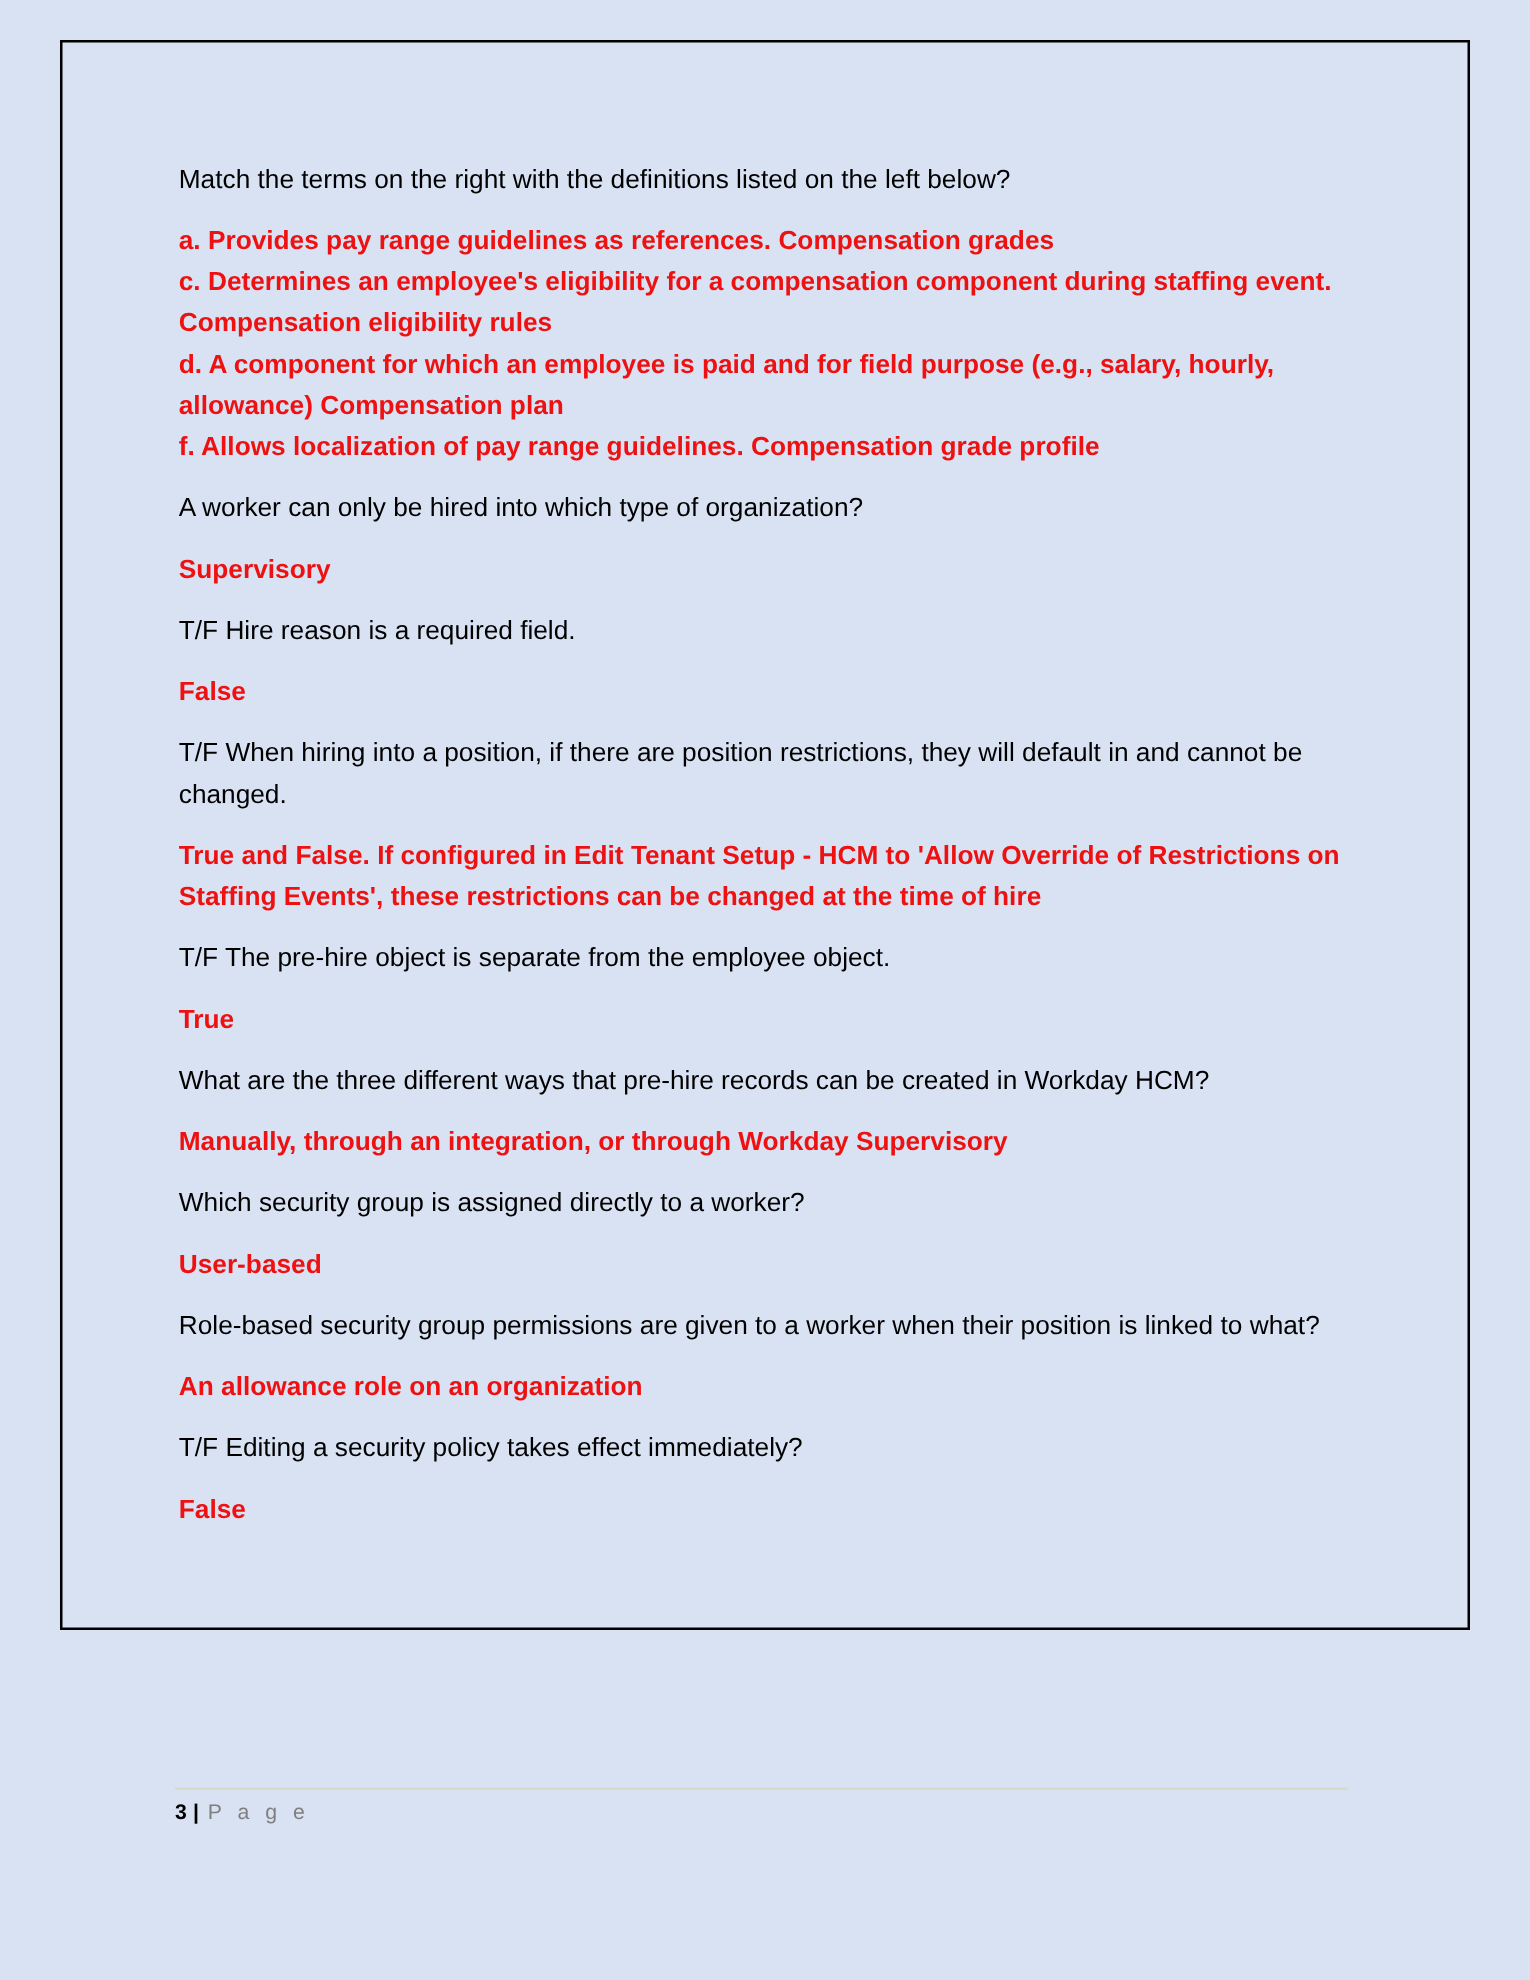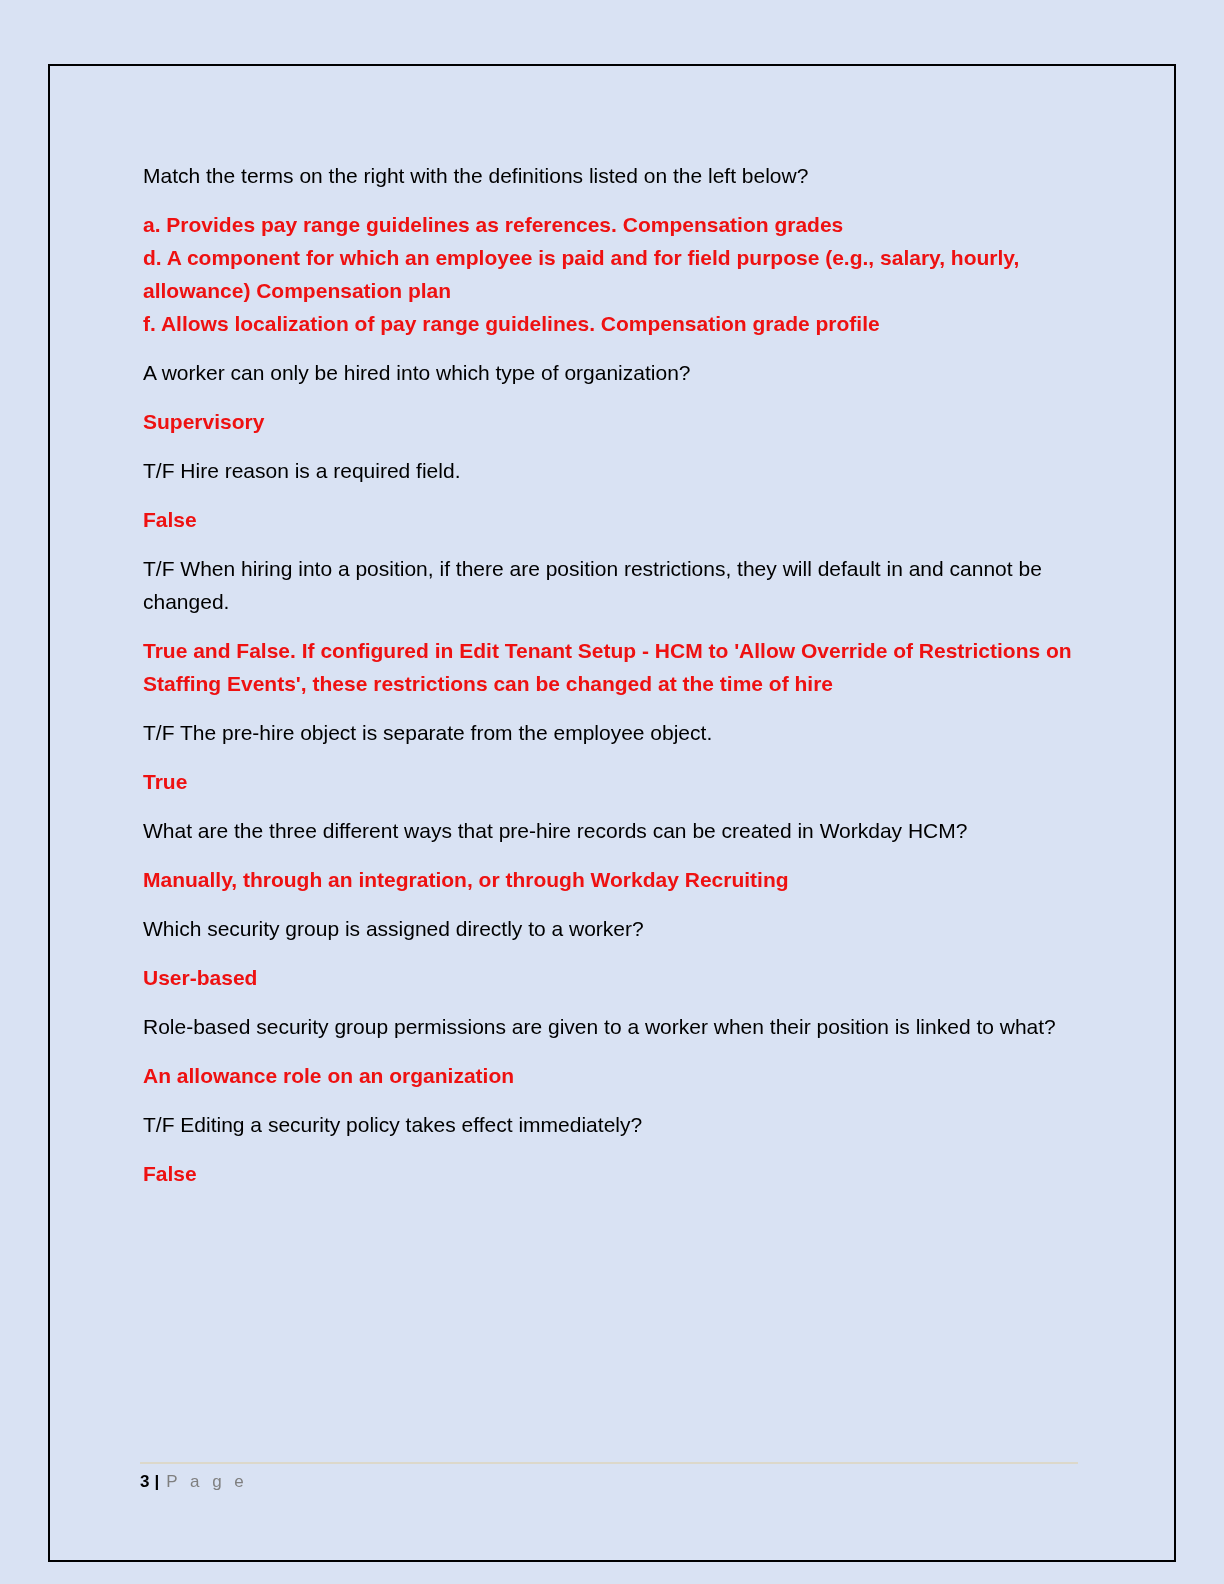--- a/index.html
+++ b/index.html
@@ -11,23 +11,23 @@
     width: 1224px;
     height: 1584px;
     position: relative;
     background: var(--background, #d9e2f3);
     font-family: "Liberation Sans", "DejaVu Sans", sans-serif;
     overflow: hidden;
   }
   .page {
     position: absolute;
     left: 48px;
-    top: 64px;
+    top: 32px;
     width: 1128px;
-    height: 1498px;
+    height: 1272px;
     border: 2px solid var(--border-color, #000000);
     background: var(--background, #d9e2f3);
   }
   .content {
     padding: 93px 92px 0 93px;
     font-size: 21px;
     line-height: 33px;
     color: var(--question-color, #000000);
   }
   .para {
@@ -63,20 +63,21 @@
 </head>
 <body style="--background: #d9e2f3; --border-color: #000000; --question-color: #000000; --answer-color: #ee1111; --footer-text-color: #7f7f7f; --footer-rule-color: #dcd8ca;">
 
 <div class="page">
   <div class="content" id="content">
       <p class="para question">
         <span class="line">Match the terms on the right with the definitions listed on the left below?</span>
       </p>
       <p class="para answer">
         <span class="line">a. Provides pay range guidelines as references. Compensation grades</span>
+        <span class="line">c. Determines an employee's eligibility for a compensation component during staffing event. Compensation eligibility rules</span>
         <span class="line">d. A component for which an employee is paid and for field purpose (e.g., salary, hourly, allowance) Compensation plan</span>
         <span class="line">f. Allows localization of pay range guidelines. Compensation grade profile</span>
       </p>
       <p class="para question">
         <span class="line">A worker can only be hired into which type of organization?</span>
       </p>
       <p class="para answer">
         <span class="line">Supervisory</span>
       </p>
       <p class="para question">
@@ -94,21 +95,21 @@
       <p class="para question">
         <span class="line">T/F The pre-hire object is separate from the employee object.</span>
       </p>
       <p class="para answer">
         <span class="line">True</span>
       </p>
       <p class="para question">
         <span class="line">What are the three different ways that pre-hire records can be created in Workday HCM?</span>
       </p>
       <p class="para answer">
-        <span class="line">Manually, through an integration, or through Workday Recruiting</span>
+        <span class="line">Manually, through an integration, or through Workday Supervisory</span>
       </p>
       <p class="para question">
         <span class="line">Which security group is assigned directly to a worker?</span>
       </p>
       <p class="para answer">
         <span class="line">User-based</span>
       </p>
       <p class="para question">
         <span class="line">Role-based security group permissions are given to a worker when their position is linked to what?</span>
       </p>

